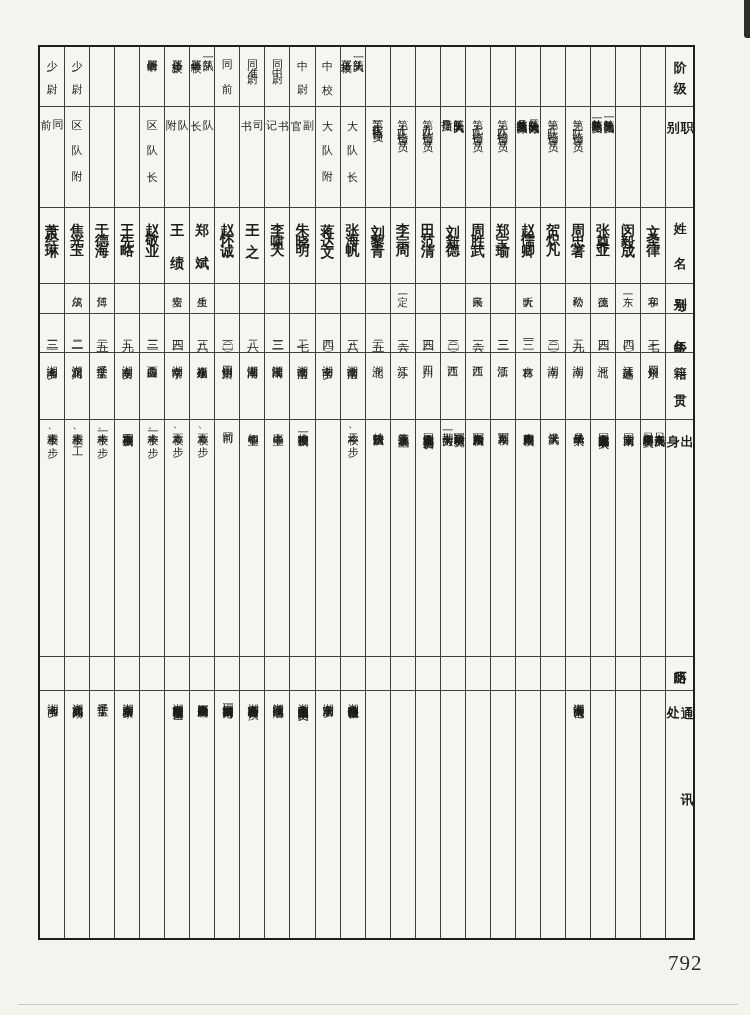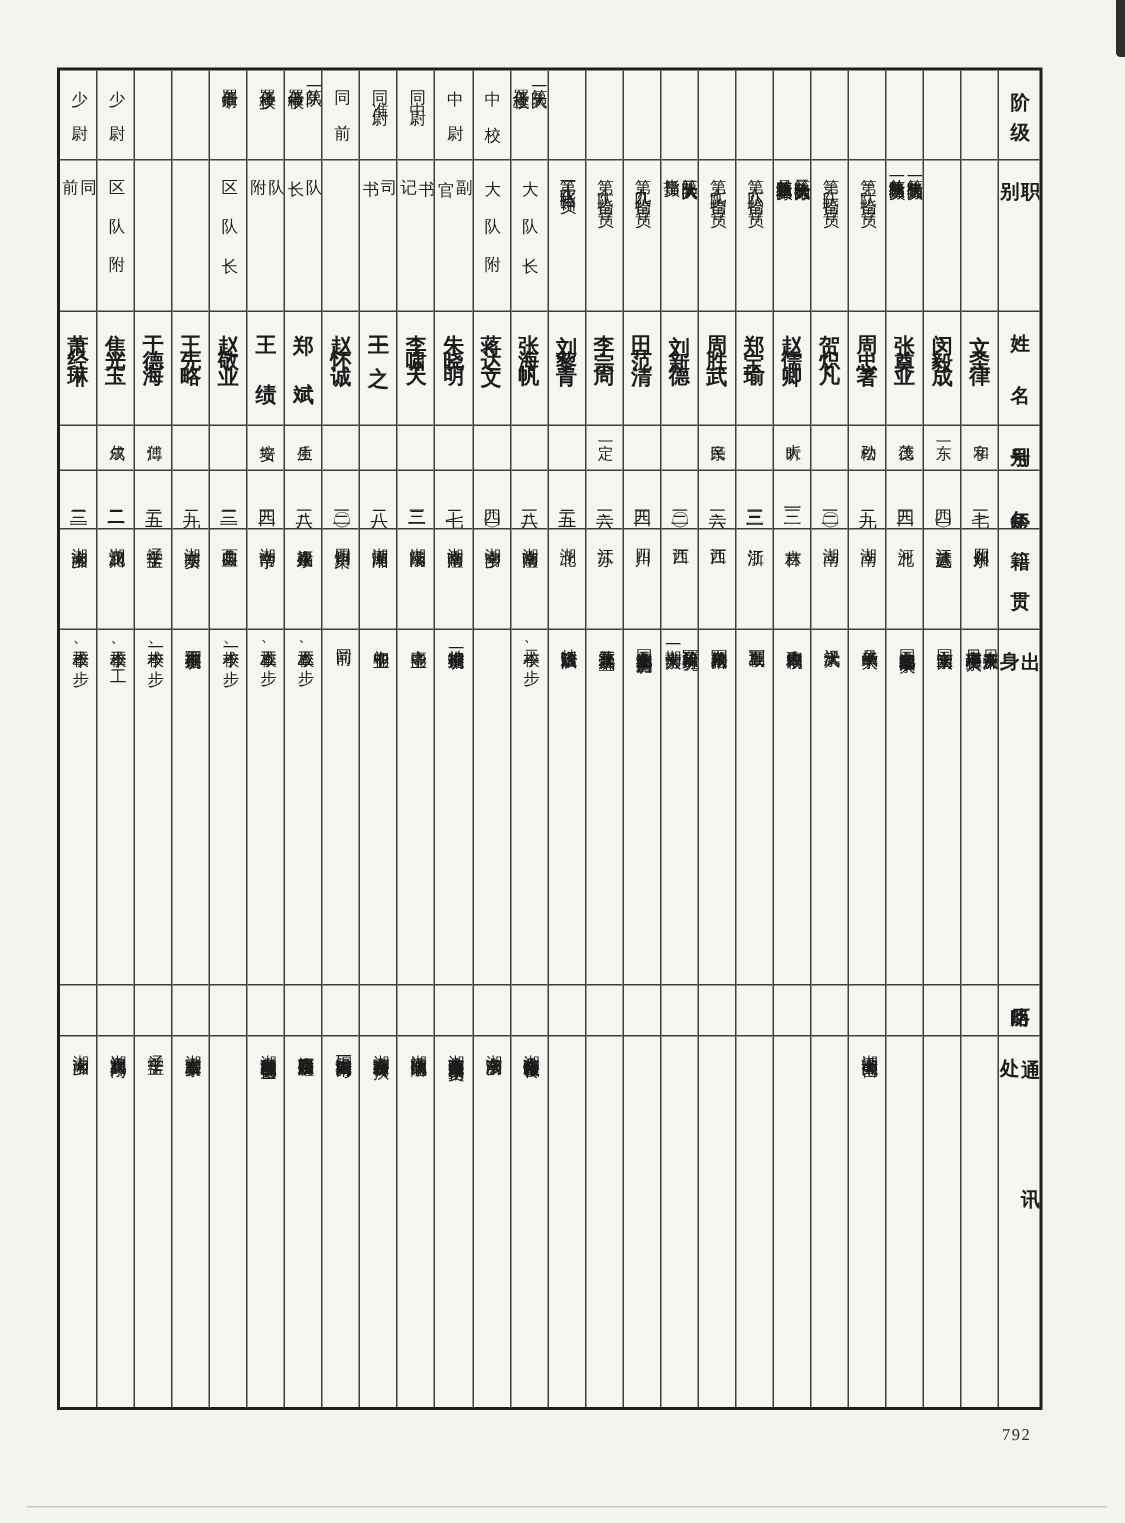--- a/index.html
+++ b/index.html
@@ -56,21 +56,21 @@
   .t-alias{font-size:10.5px;line-height:11px;}
   .t-age{font-size:12px;line-height:13px;}
   .t-native{font-size:11px;line-height:12px;}
   .t-background{font-size:11px;line-height:11.5px;}
   .t-history{font-size:11px;line-height:11.5px;}
   .t-address{font-size:11px;line-height:11.5px;}
   .t-header{font-size:13px;line-height:14px;font-weight:bold;}
   
   .page-number{
     position:absolute;left:668px;top:951px;
-    font-size:11px;color:#2b2b2b;
+    font-size:21px;color:#2b2b2b;
     font-family:"Liberation Serif", serif;
     letter-spacing:1px;
   }
   .scan-edge-top-right{
     position:absolute;right:0;top:0;width:6px;height:38px;
     background:#2e2d2b;border-bottom-left-radius:3px;
   }
   .scan-line-bottom{
     position:absolute;left:18px;right:12px;bottom:10px;height:1px;
     background:#c9c6bd;

